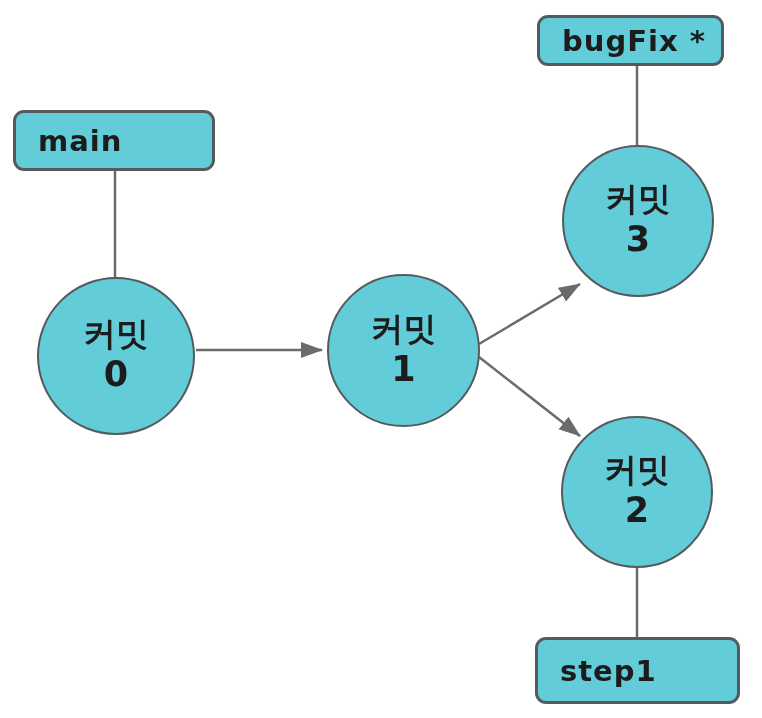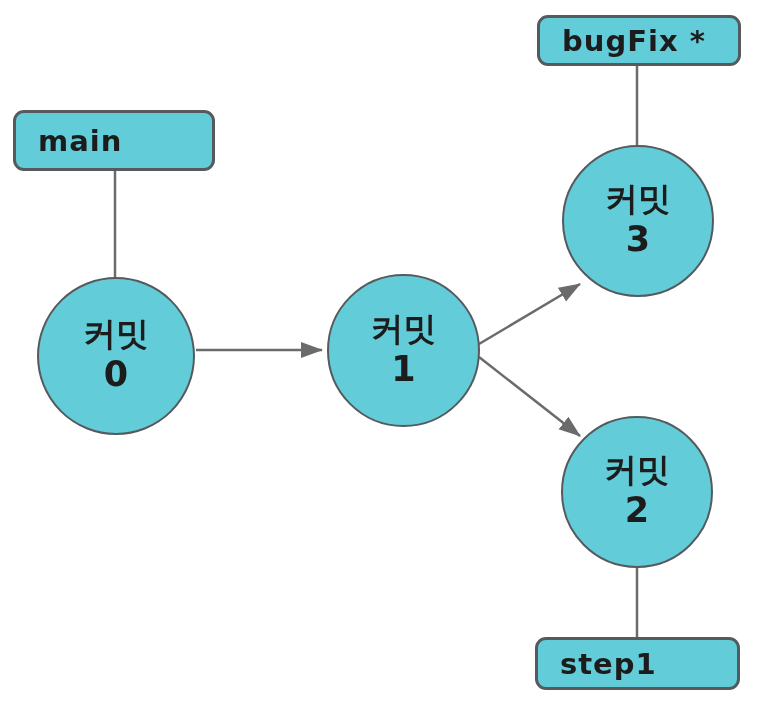--- a/index.html
+++ b/index.html
@@ -70,22 +70,22 @@
   }
   .commit-number{
     font-size:35px;
     line-height:1.25;
   }
   #node-c0{left:37px;top:277px;width:158px;height:158px;}
   #node-c1{left:327px;top:274px;width:153px;height:153px;}
   #node-c3{left:562px;top:145px;width:152px;height:152px;}
   #node-c2{left:561px;top:416px;width:152px;height:152px;}
   #label-main{left:13px;top:110px;width:202px;height:61px;}
-  #label-bugfix{left:537px;top:15px;width:204px;height:51px;}
-  #label-step1{left:535px;top:637px;width:205px;height:53px;}
+  #label-bugfix{left:537px;top:15px;width:187px;height:51px;}
+  #label-step1{left:535px;top:637px;width:205px;height:67px;}
 </style>
 </head>
 <body>
 
 <div class="canvas">
 
   <svg class="edges" width="762" height="718" viewBox="0 0 762 718" xmlns="http://www.w3.org/2000/svg">
     <defs>
       <marker id="arrow" markerUnits="userSpaceOnUse" markerWidth="24" markerHeight="18" refX="21" refY="8" orient="auto">
         <polygon class="arrowhead" points="0,0 22,8 0,16"></polygon>

